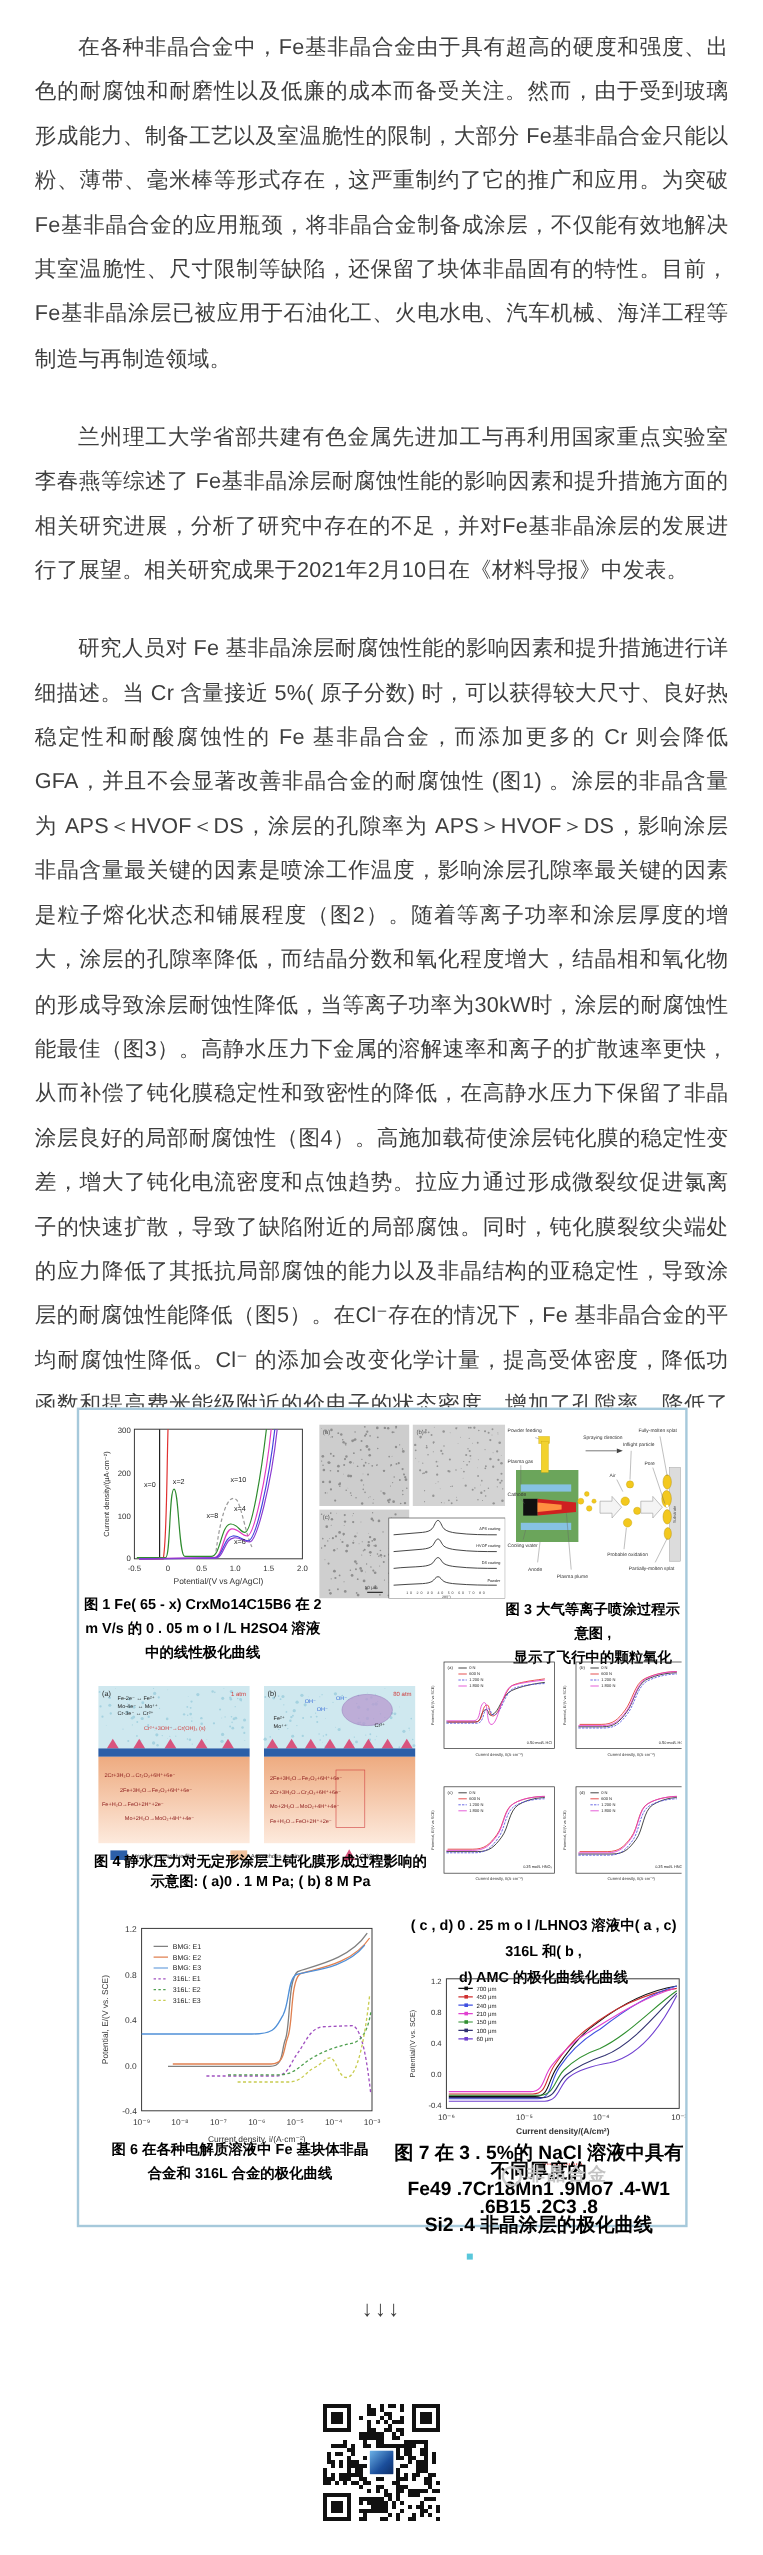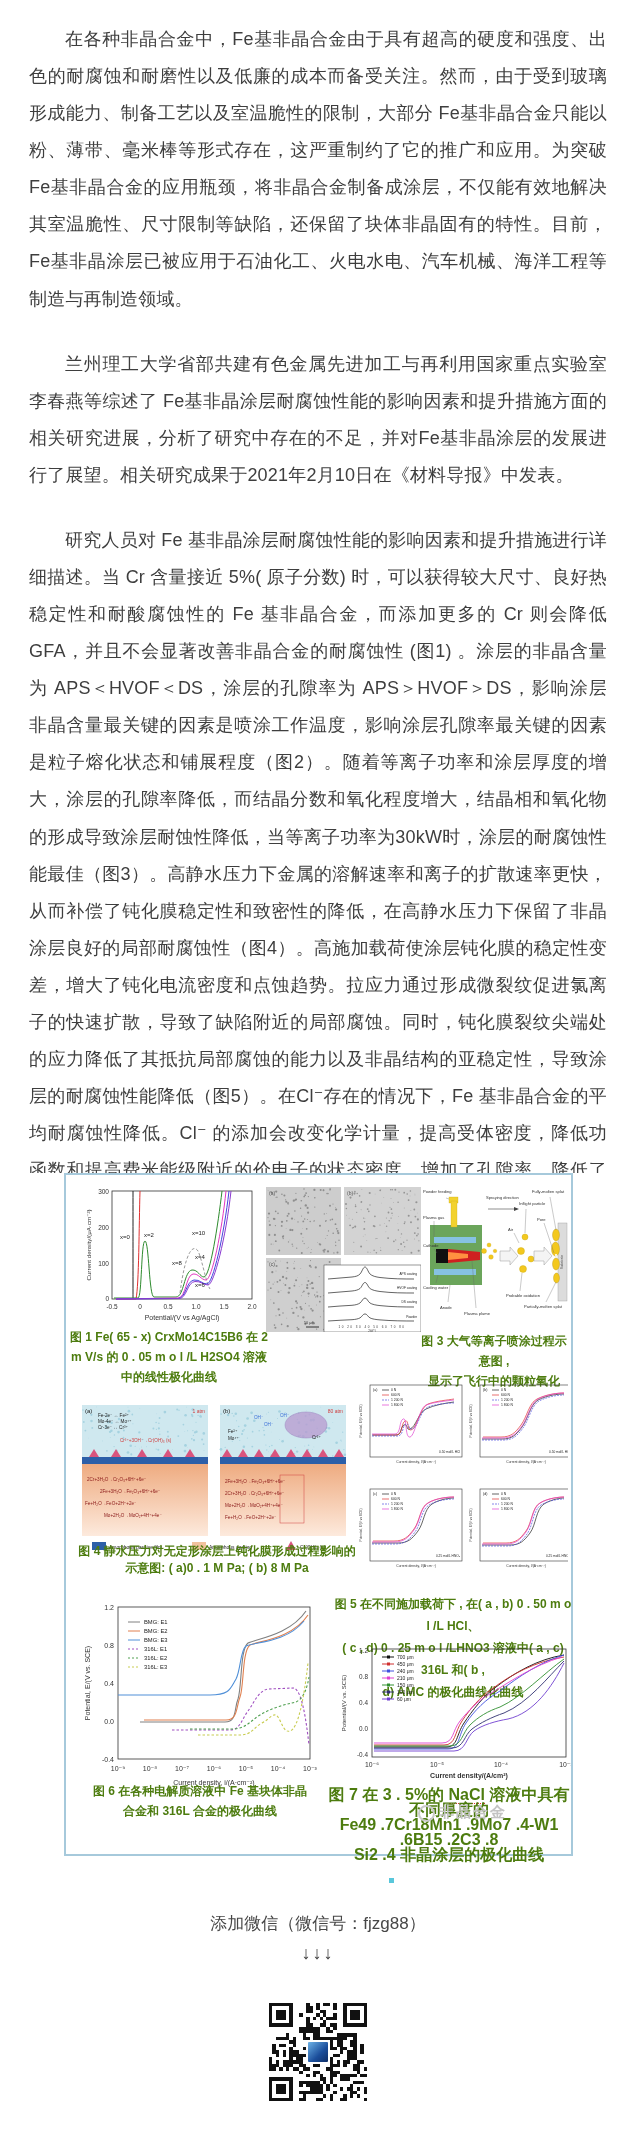--- a/index.html
+++ b/index.html
@@ -7,21 +7,21 @@
         font-family:"Liberation Sans","DejaVu Sans",sans-serif;color:#3e3e3e}
   .content{position:absolute;left:0;top:0;width:636px;height:1173px;overflow:hidden;
            padding:21px 29px 0;box-sizing:border-box}
   .para{margin:0 0 28px;font-size:18px;line-height:2.06;text-align:justify;
         text-indent:2em;letter-spacing:.2px}
   .figure-box{position:absolute;left:64px;top:1173px;width:509px;height:683px;
               border:2px solid #a6c9db;background:#fff;box-sizing:border-box}
   .fig{position:absolute}
   .figure-box svg text{font-family:"Liberation Sans","DejaVu Sans",sans-serif}
   .cap{position:absolute;font-size:12px;font-weight:600;line-height:20px;
-       text-align:center;color:#4d7c0f}
+       text-align:center;color:#000000}
   .cap.tight{line-height:17px}
   .cap.small{font-size:16px;line-height:15px}
   .underline-red{border-bottom:1px dotted #e03030}
   .watermark{position:absolute;color:#c3c3c3;font-size:15px;letter-spacing:2px;
              display:flex;align-items:flex-end;gap:4px;font-weight:600}
   .watermark .ring{width:13px;height:13px;border:2px solid #c9c9c9;border-radius:50%;
                    display:inline-block}
   .teal-dot{position:absolute;left:389px;top:1878px;width:5px;height:5px;background:#59c7db}
   .footer{position:absolute;left:0;top:1914px;width:636px;text-align:center;color:#474747}
   .footer p{margin:0 0 9px;font-size:17px;line-height:20px}
@@ -899,21 +899,20 @@
         <text transform="rotate(-90 4 38)" x="4" y="38" font-size="3.2" fill="#333" text-anchor="middle">Potential, E/(V vs SCE)</text>
         <text x="58" y="80" font-size="3.4" fill="#333" text-anchor="middle">Current density, I/(A·cm⁻²)</text>
       </g>
     </svg>
 
     <div class="cap tight" style="left:6px;top:368px;width:290px">
       <div>图 4 静水压力对无定形涂层上钝化膜形成过程影响的</div>
       <div>示意图: ( a)0 . 1 M Pa; ( b) 8 M Pa</div>
     </div>
     <div class="cap" style="left:268px;top:418px;width:238px;line-height:22px">
-      <div>图 5 在不同施加载荷下 , 在( a , b) 0 . 50 m o l /L HCl、</div>
       <div>( c , d) 0 . 25 m o l /LHNO3 溶液中( a , c) 316L 和( b ,</div>
       <div>d) AMC 的极化曲线化曲线</div>
     </div>
 
     <svg class="fig" style="left:14px;top:424px" width="245" height="196" viewBox="0 0 245 196">
       <text transform="rotate(-90 10 84)" x="10" y="84" font-size="7" fill="#333" text-anchor="middle">Potential, E/(V vs. SCE)</text>
       <rect x="38" y="8" width="192" height="152" fill="none" stroke="#333" stroke-width="0.8"></rect>
       <g font-size="7" fill="#333" text-anchor="end">
         <text x="34" y="11">1.2</text>
         <text x="34" y="49">0.8</text>
@@ -1018,21 +1017,20 @@
 
     <div class="watermark" style="left:352px;top:628px">
       <span class="ring"></span>
       <span>非晶合金</span>
     </div>
   </div>
 
   <div class="teal-dot"></div>
 
   <div class="footer">
-    <p>添加微信（微信号：fjzg88）</p>
     <p class="arrows">↓↓↓</p>
   </div>
 
   <div class="qr">
     <svg viewBox="0 0 29 29" shape-rendering="crispEdges">
       <rect x="0" y="0" width="29" height="29" fill="#fff"></rect>
       <g fill="#111" id="qr-modules">
           <rect x="0" y="16" width="1" height="1"></rect>
           <rect x="0" y="17" width="1" height="1"></rect>
           <rect x="0" y="18" width="1" height="1"></rect>

